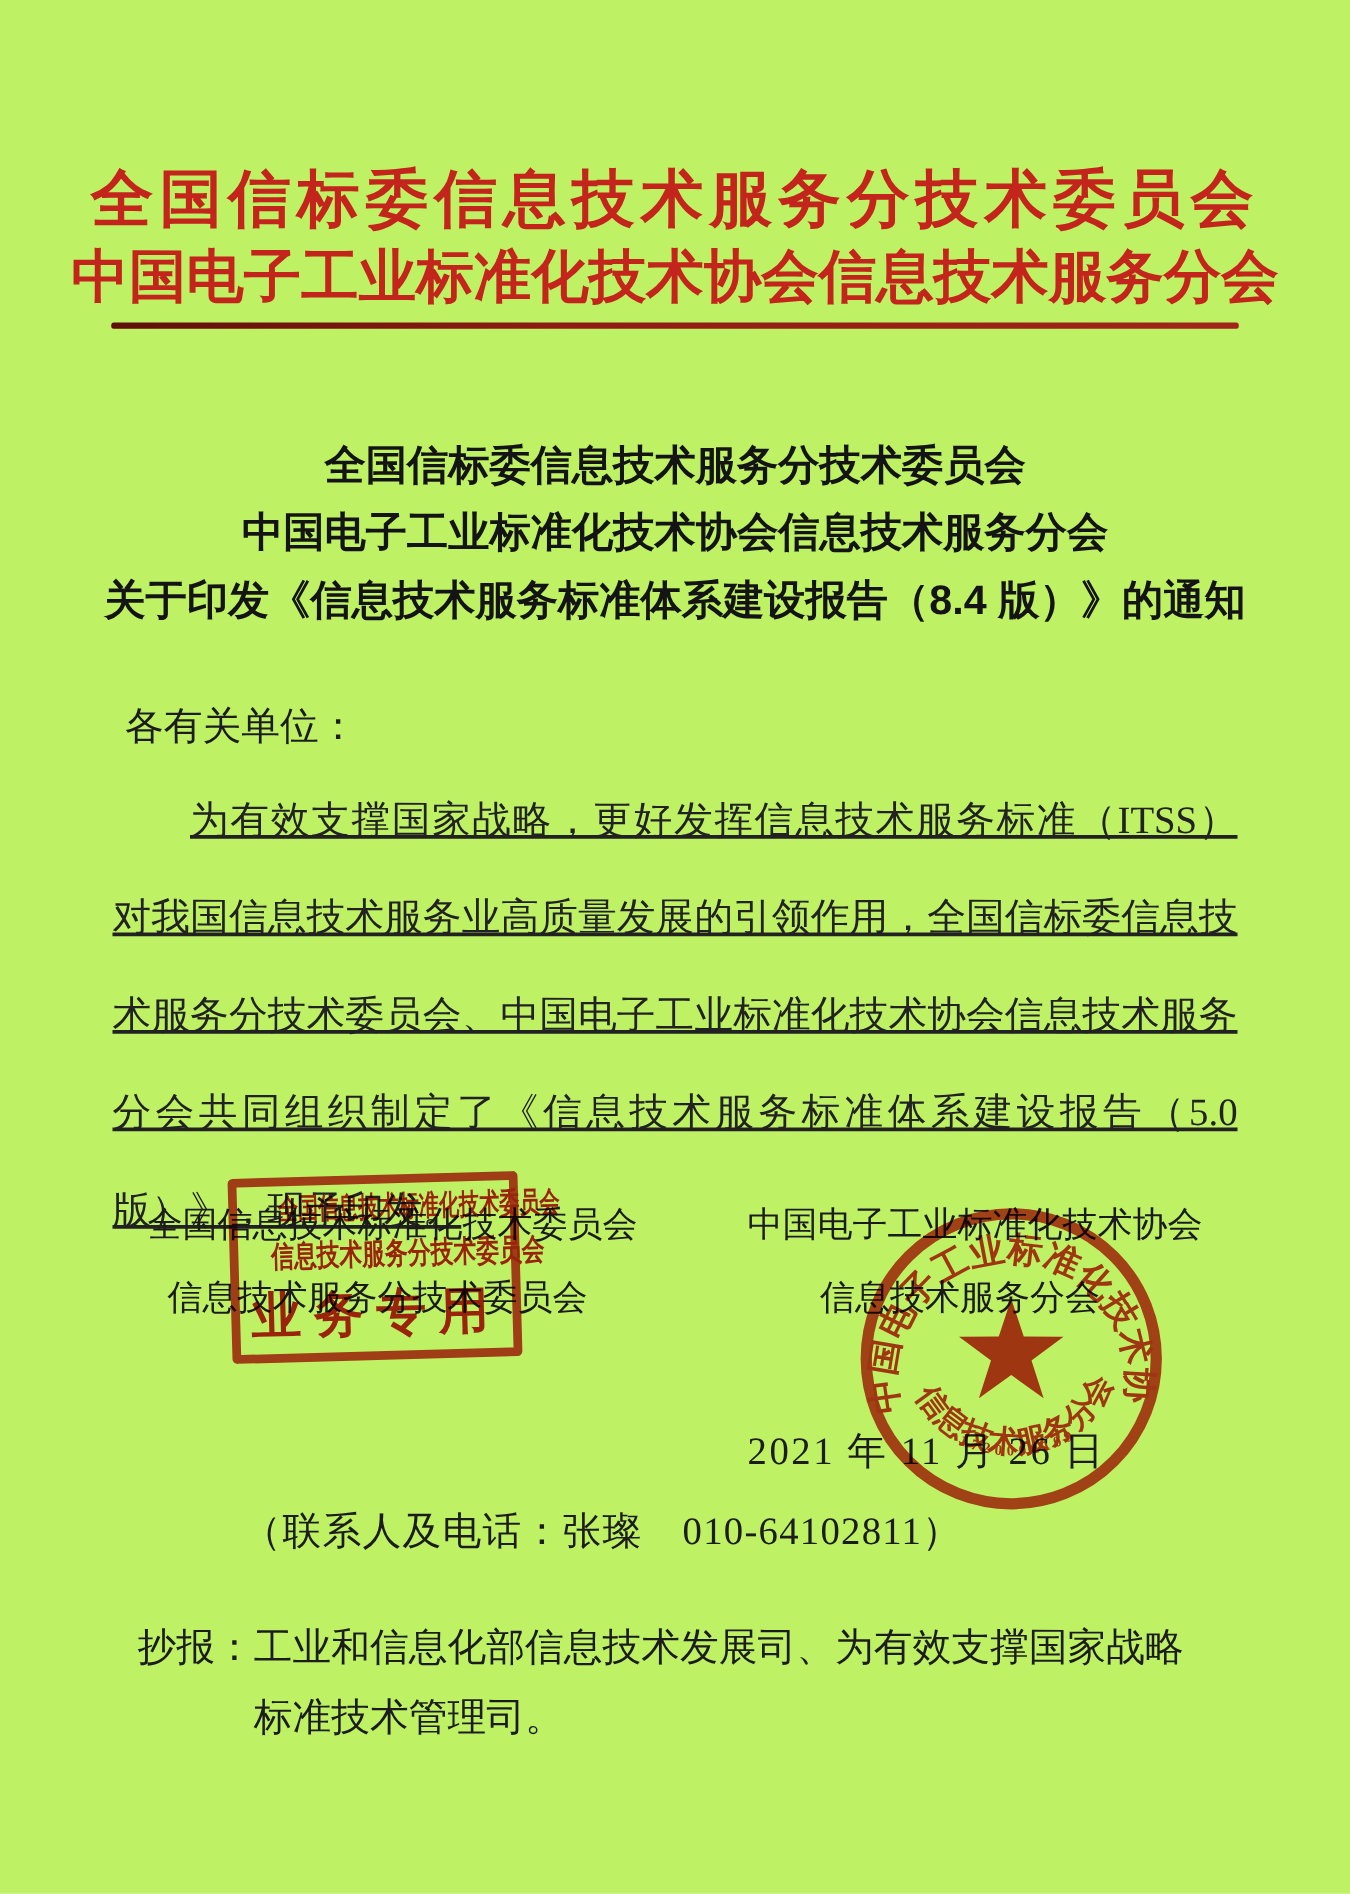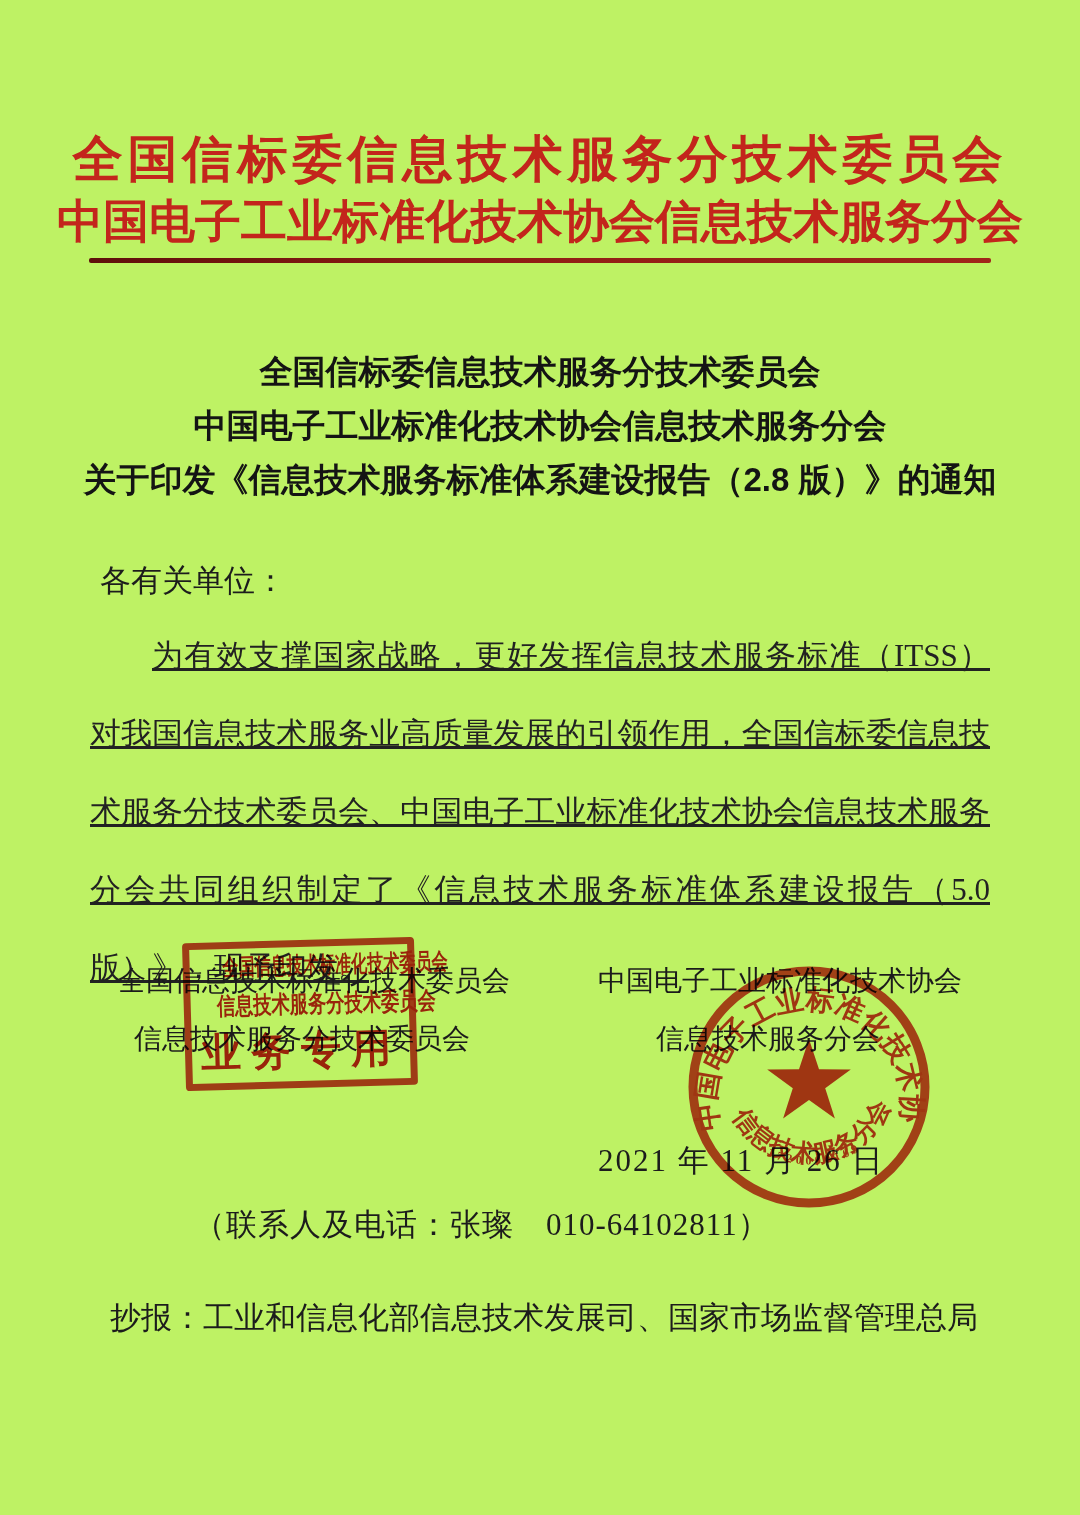--- a/index.html
+++ b/index.html
@@ -98,21 +98,21 @@
 
   <header class="letterhead">
     <div class="lh-line1">全国信标委信息技术服务分技术委员会</div>
     <div class="lh-line2">中国电子工业标准化技术协会信息技术服务分会</div>
     <div class="red-rule"></div>
   </header>
 
   <section class="title-block">
     <div class="title-line">全国信标委信息技术服务分技术委员会</div>
     <div class="title-line">中国电子工业标准化技术协会信息技术服务分会</div>
-    <div class="title-line">关于印发《信息技术服务标准体系建设报告（2.8 版）》的通知</div>
+    <div class="title-line">关于印发《信息技术服务标准体系建设报告（8.4 版）》的通知</div>
   </section>
 
   <section>
     <div class="salutation">各有关单位：</div>
     <p class="body-para">为有效支撑国家战略，更好发挥信息技术服务标准（ITSS）对我国信息技术服务业高质量发展的引领作用，全国信标委信息技术服务分技术委员会、中国电子工业标准化技术协会信息技术服务分会共同组织制定了《信息技术服务标准体系建设报告（5.0 版）》，现予印发。</p>
   </section>
 
   <div class="sig-col sig-left">
     <div class="sig-line">全国信息技术标准化技术委员会</div>
     <div class="sig-line">信息技术服务分技术委员会</div>
@@ -121,21 +121,22 @@
     <div class="sig-line">中国电子工业标准化技术协会</div>
     <div class="sig-line">信息技术服务分会</div>
   </div>
 
   <div class="date-line">2021 年 11 月 26 日</div>
   <div class="contact-line">（联系人及电话：张璨　010-64102811）</div>
 
   <div class="cc-block">
     <div class="cc-label">抄报：</div>
     <div class="cc-lines">
-      <div class="cc-line">工业和信息化部信息技术发展司、国家市场监督管理总局</div>
+      <div class="cc-line">工业和信息化部信息技术发展司、为有效支撑国家战略</div>
+      <div class="cc-line">标准技术管理司。</div>
     </div>
   </div>
 
   <div class="stamp-rect">
     <div class="srl srl1">全国信息技术标准化技术委员会</div>
     <div class="srl srl2">信息技术服务分技术委员会</div>
     <div class="srl srl3">业务专用</div>
   </div>
 
   <svg class="stamp-circle" viewBox="0 0 250 250" xmlns="http://www.w3.org/2000/svg">

